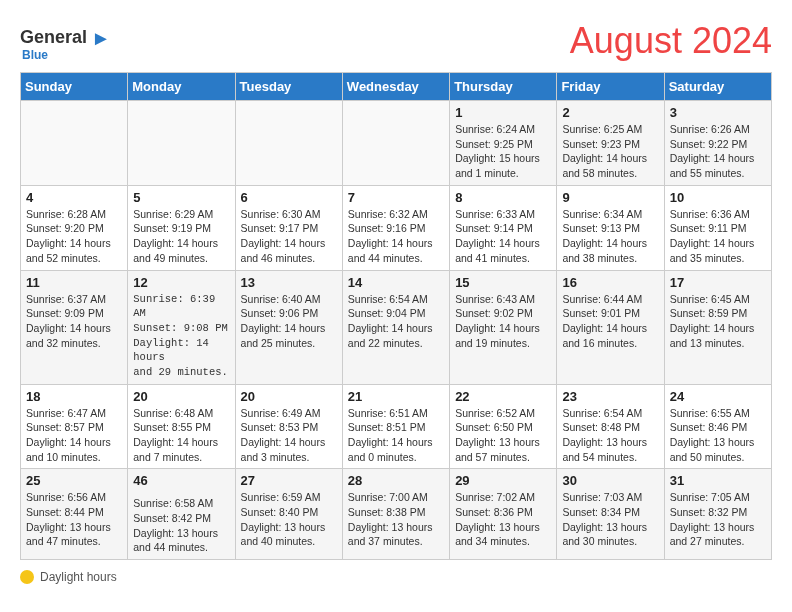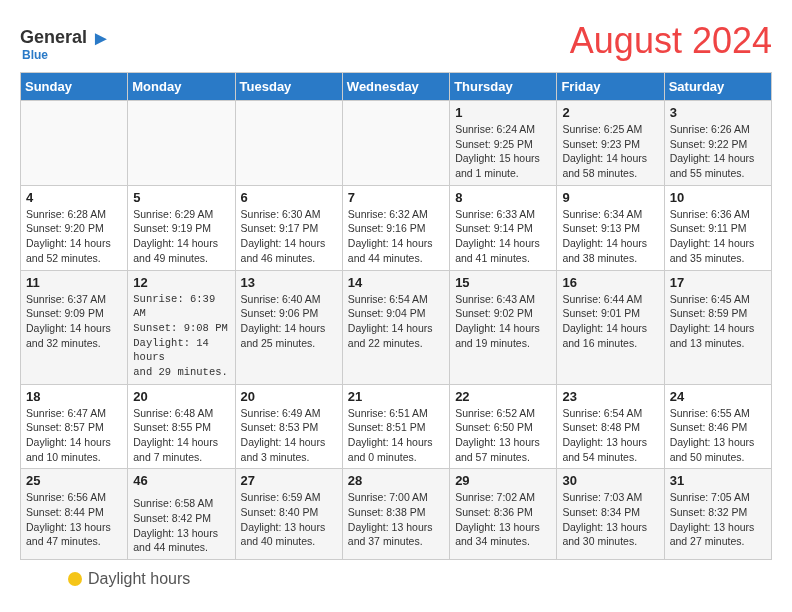--- a/index.html
+++ b/index.html
@@ -71,26 +71,25 @@
     .day-info {
       font-size: 10.5px;
       line-height: 1.4;
       color: #333;
     }
     .empty-cell {
       background: #f9f9f9 !important;
     }
     .footer {
       margin-top: 10px;
-      font-size: 16px;
+      font-size: 12px;
       color: #555;
       display: flex;
-      align-items: center;
+      align-items: flex-end;
       gap: 6px;
-      margin-left: 48px;
     }
     .footer-dot {
       width: 14px;
       height: 14px;
       background: #f5c518;
       border-radius: 50%;
       display: inline-block;
     }
   </style>
 </head>

